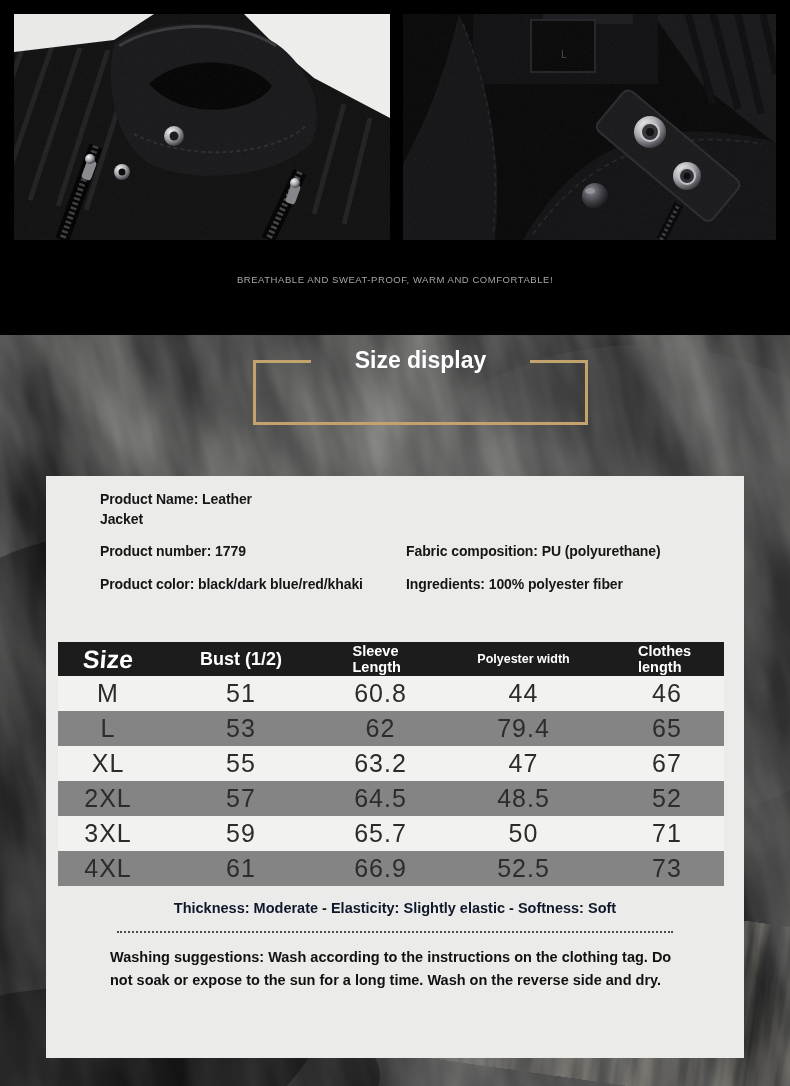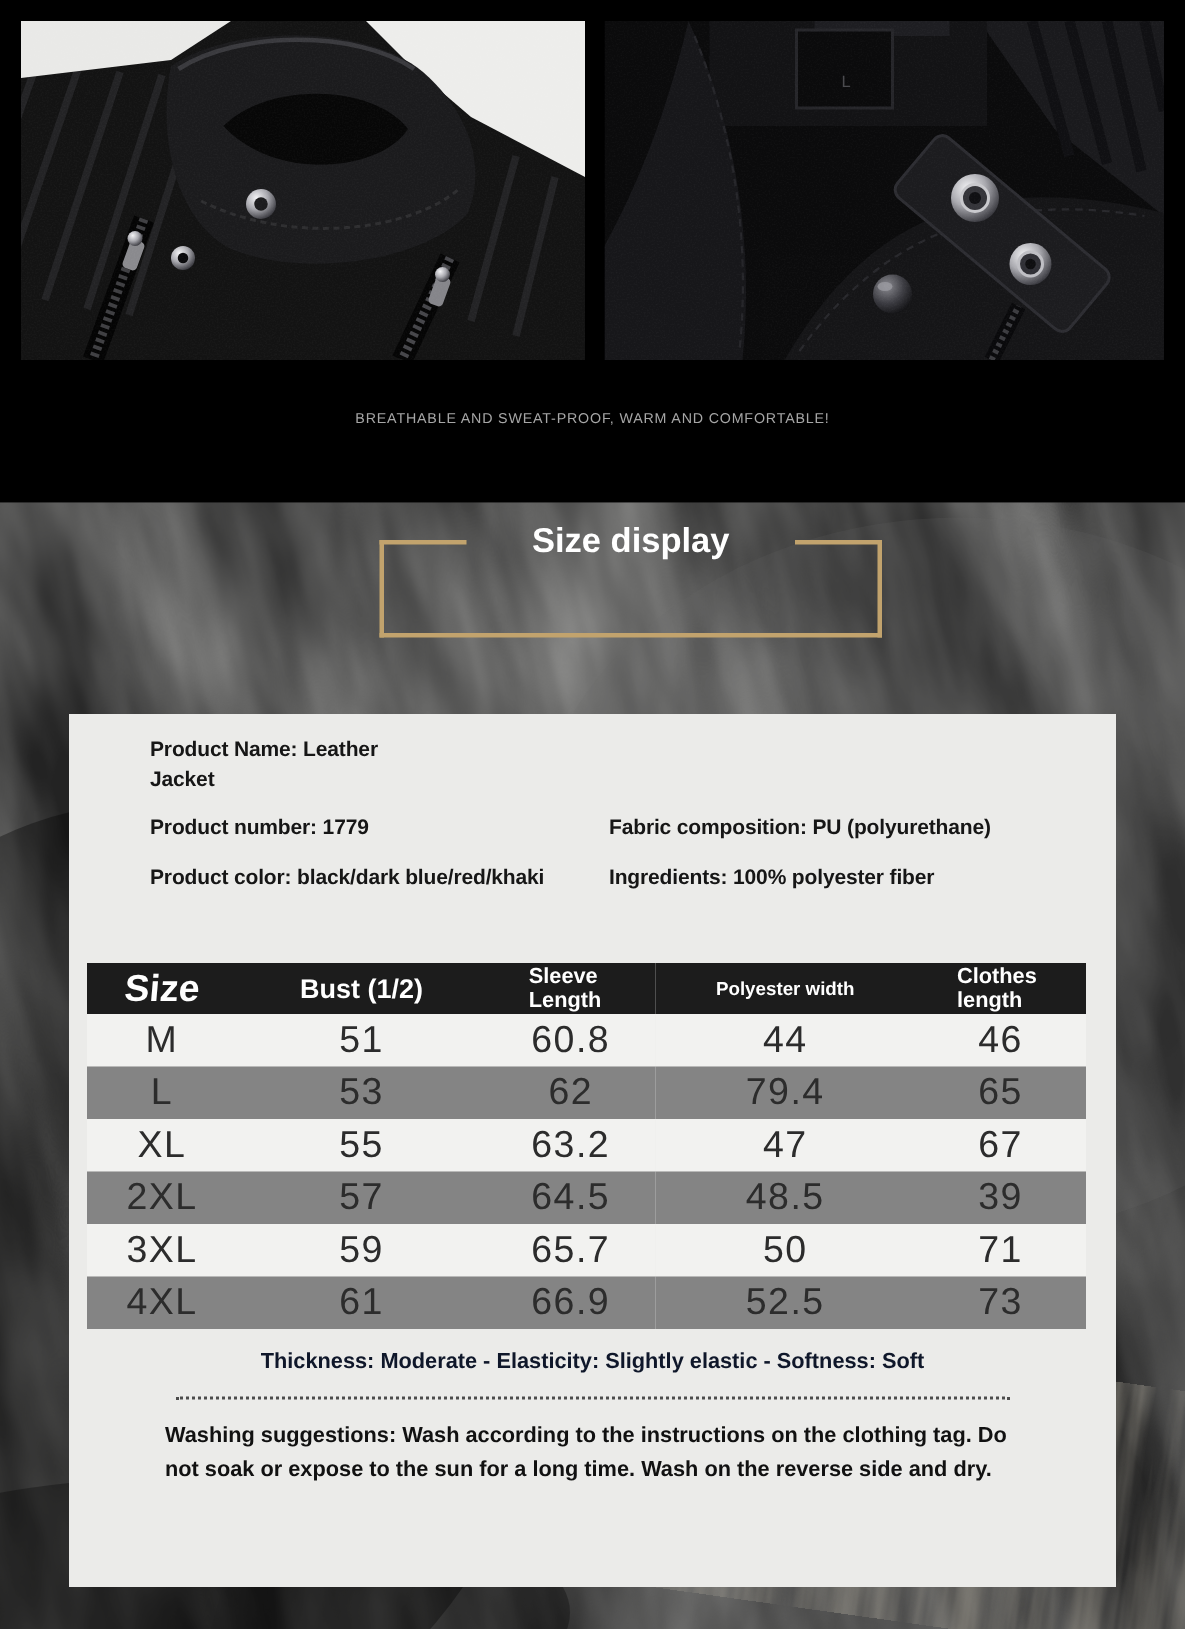--- a/index.html
+++ b/index.html
@@ -280,21 +280,21 @@
           <td>55</td>
           <td>63.2</td>
           <td>47</td>
           <td>67</td>
         </tr>
         <tr>
           <td>2XL</td>
           <td>57</td>
           <td>64.5</td>
           <td>48.5</td>
-          <td>39</td>
+          <td>52</td>
         </tr>
         <tr>
           <td>3XL</td>
           <td>59</td>
           <td>65.7</td>
           <td>50</td>
           <td>71</td>
         </tr>
         <tr>
           <td>4XL</td>

